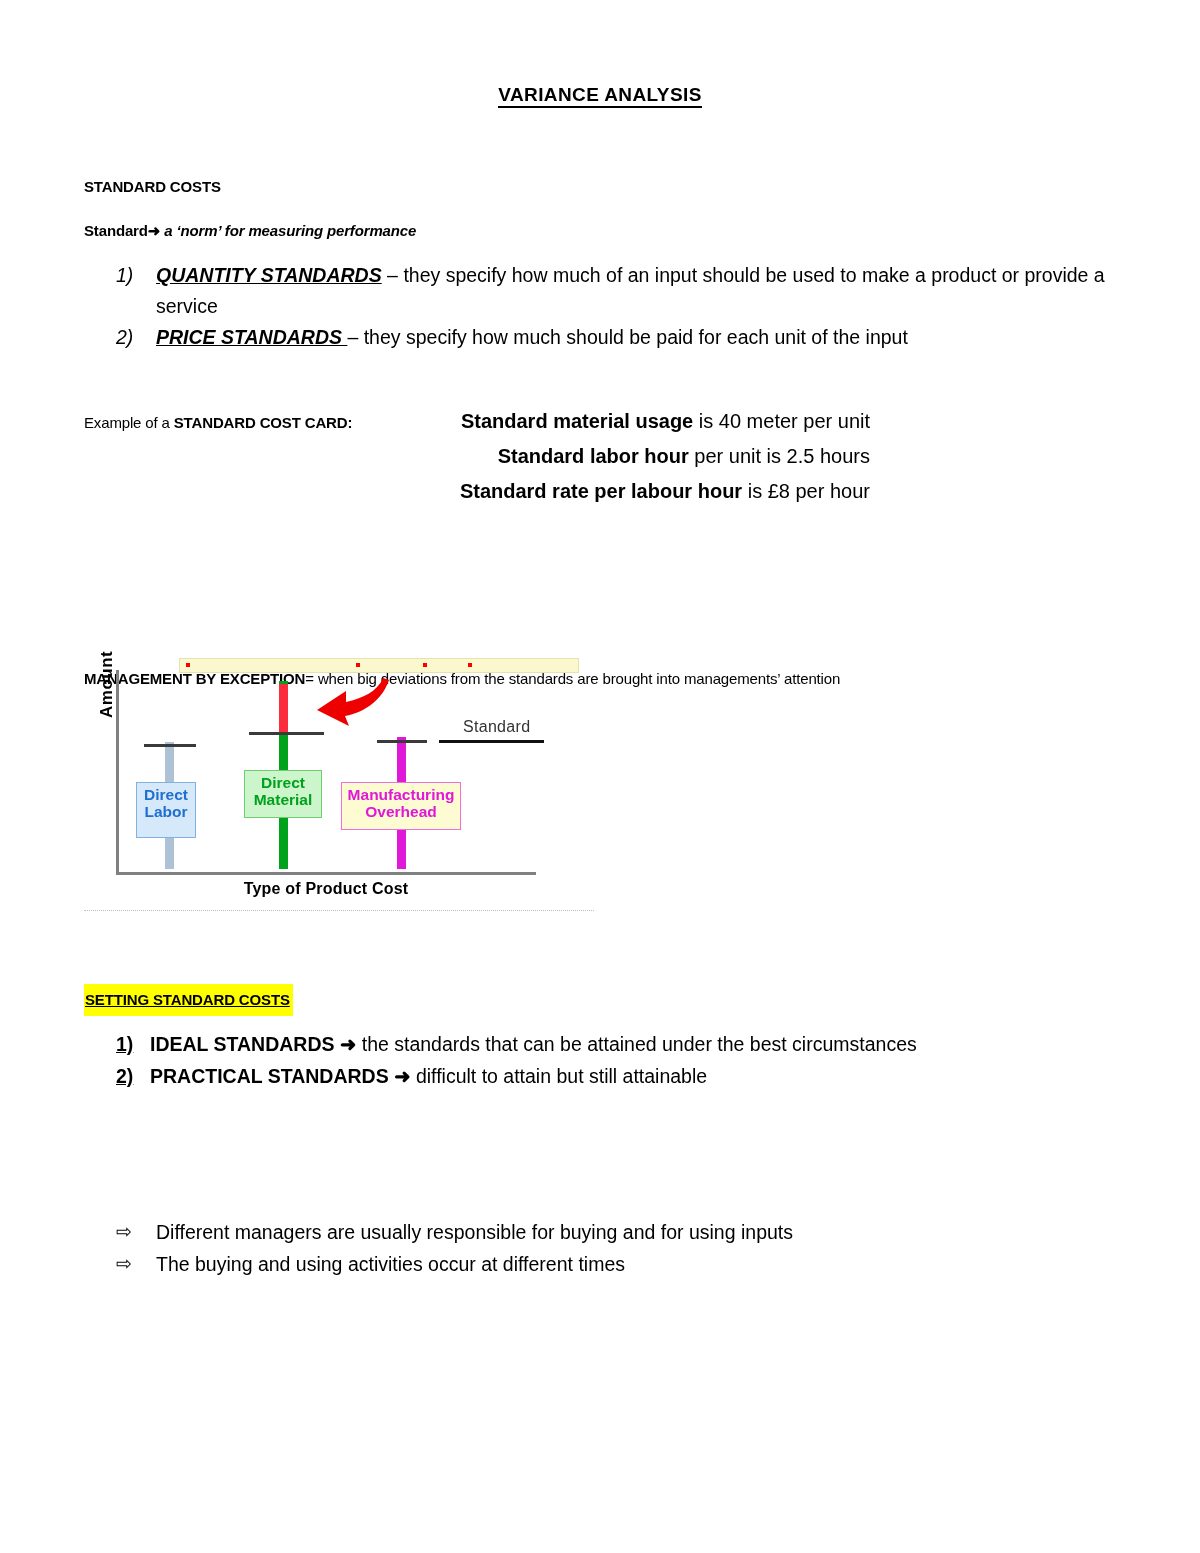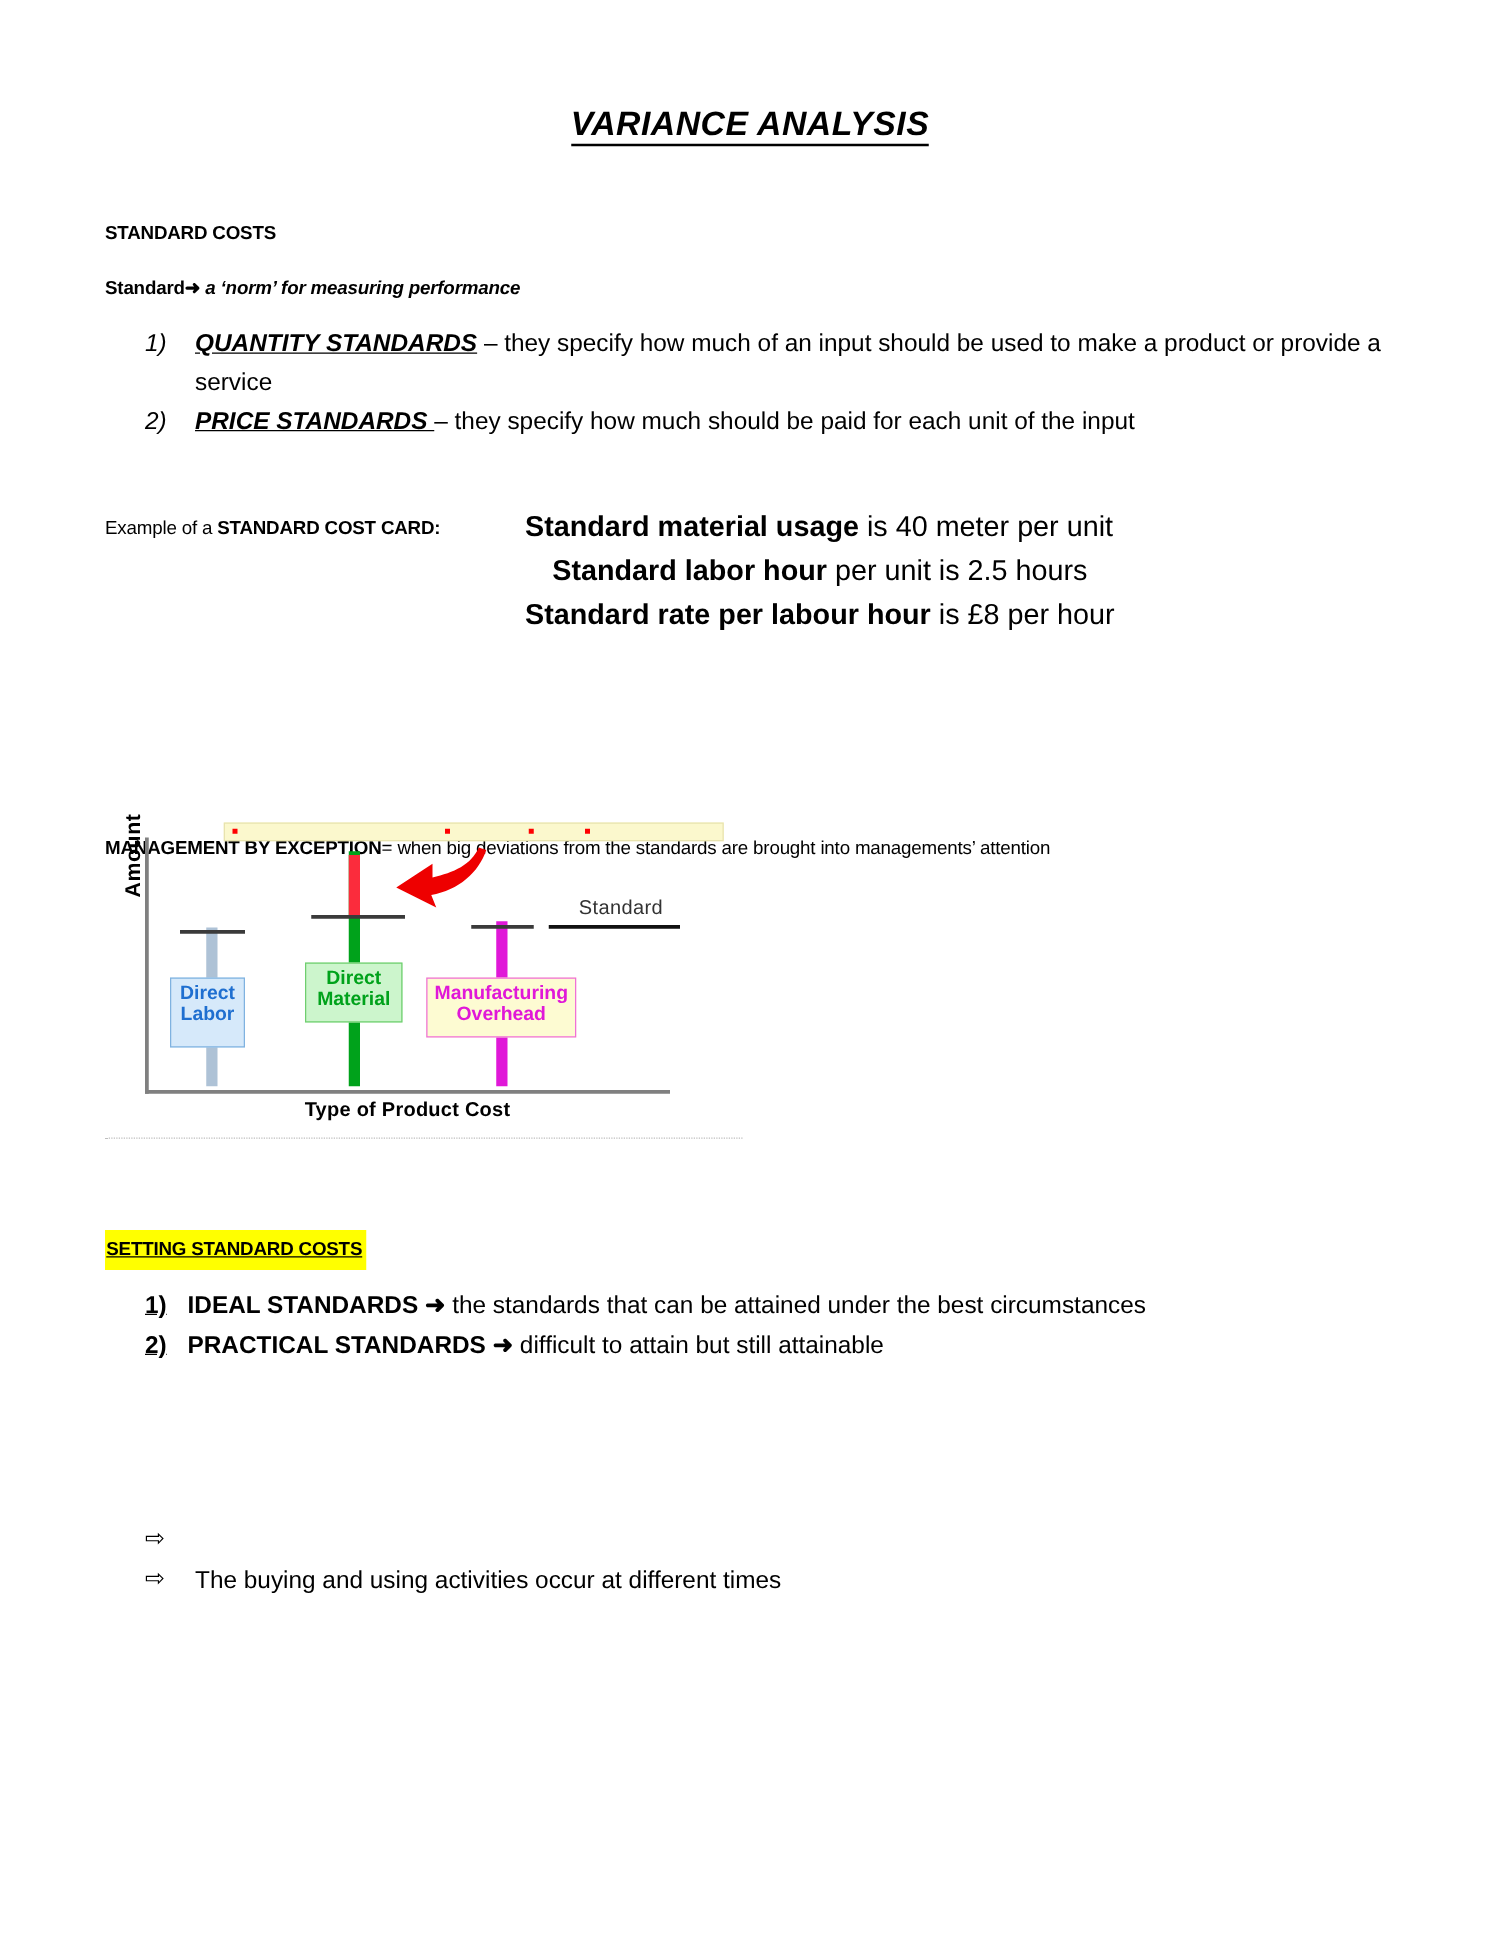--- a/index.html
+++ b/index.html
@@ -23,23 +23,22 @@
     box-sizing: border-box;
   }
 
   
   .doc-title {
     position: absolute;
     left: 0;
     top: 84px;
     width: 1200px;
     text-align: center;
-    font-size: 27px;
-    font-weight: bold;
-    font-style: italic;
+    font-size: 19px;
+    font-weight: bold;
     letter-spacing: 0.4px;
   }
   .doc-title span {
     border-bottom: 2px solid #000;
     padding-bottom: 1px;
   }
 
   
   .txt {
     position: absolute;
@@ -79,21 +78,21 @@
   
   #cost-card-label {
     left: 84px;
     top: 408px;
   }
   .cost-card {
     position: absolute;
     left: 420px;
     top: 404px;
     width: 450px;
-    font-size: 23px;
+    font-size: 20px;
     line-height: 35px;
     text-align: right;
   }
   .cost-card .row { white-space: nowrap; }
 
   
   #mbe-line { left: 84px; top: 664px; width: 1040px; }
 
   
   .figure {
@@ -350,20 +349,21 @@
         <span class="b">PRACTICAL STANDARDS</span>
         <span class="b">➜</span><span>  difficult to attain but still attainable</span>
       </div>
     </div>
   </div>
 
 
   <div class="arrowlist">
     <div class="li">
       <div class="mark">⇨</div>
+      <div class="body">Different managers are usually responsible for buying and for using inputs</div>
     </div>
     <div class="li">
       <div class="mark">⇨</div>
       <div class="body">The buying and using activities occur at different times</div>
     </div>
   </div>
 
 </div>
 
 </body></html>

